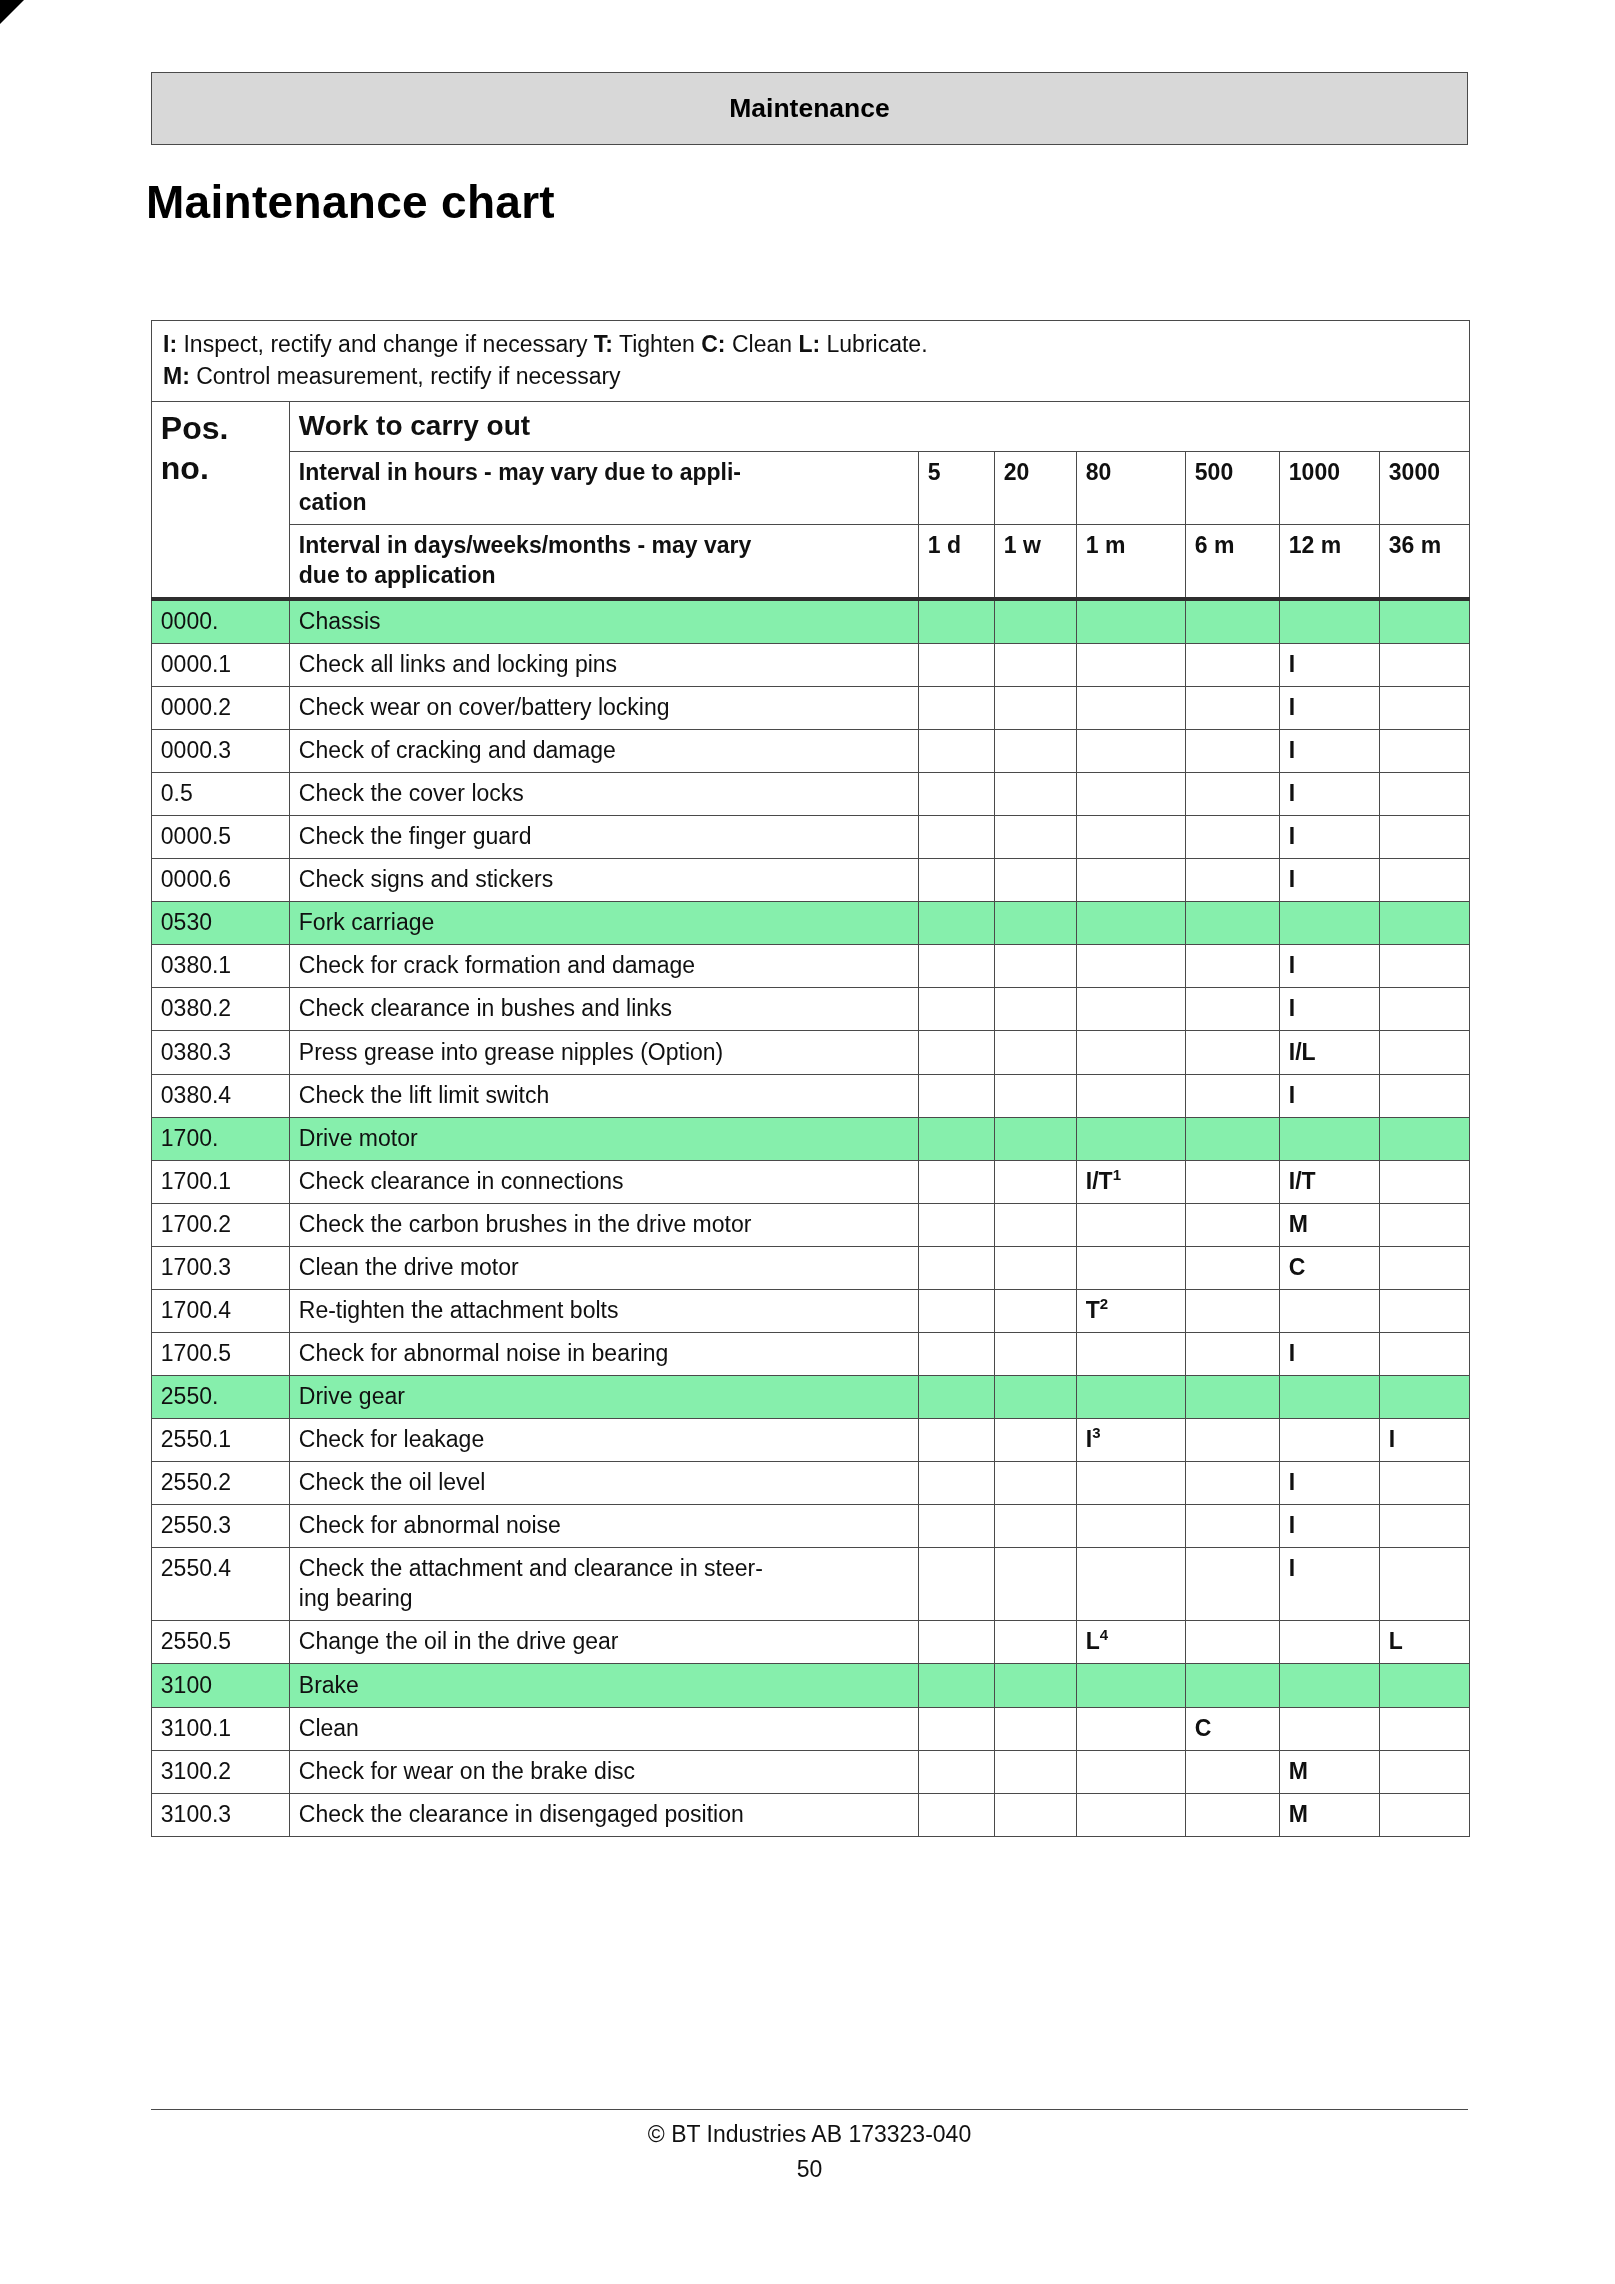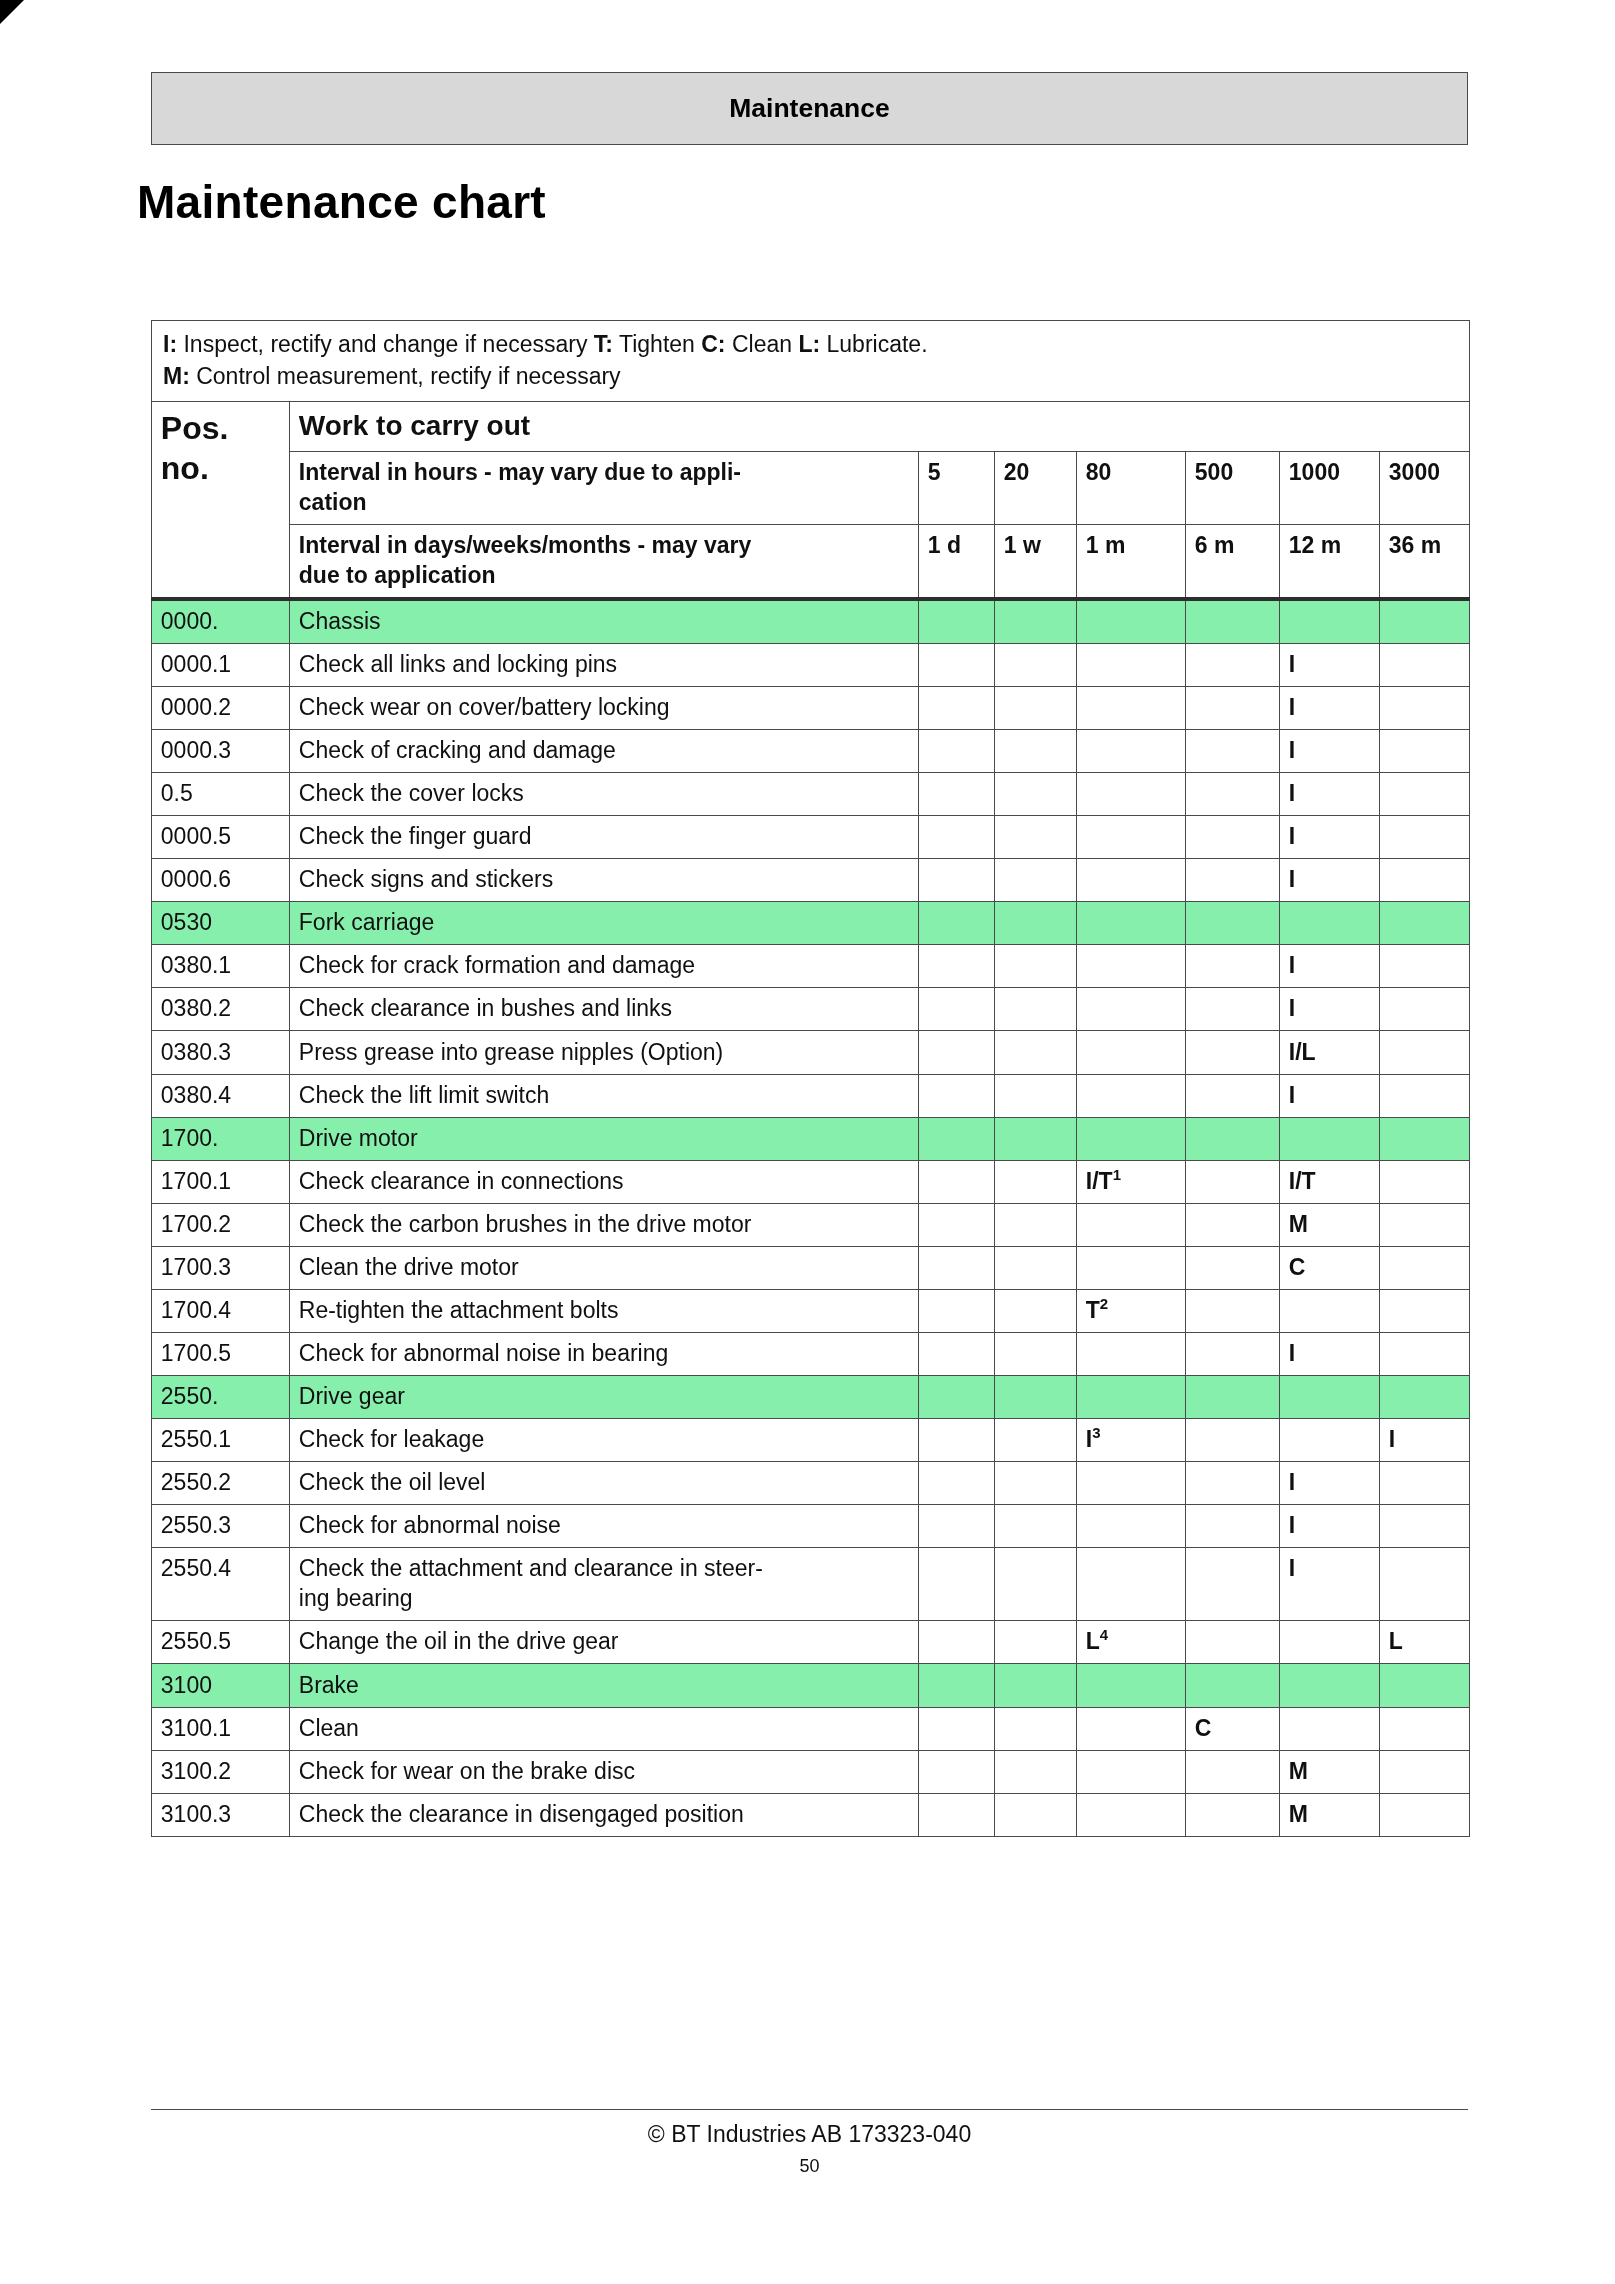--- a/index.html
+++ b/index.html
@@ -18,21 +18,21 @@
   }
   .banner {
     position: absolute; left: 151px; top: 72px;
     width: 1317px; height: 73px;
     background: #d8d8d8;
     border: 1.4px solid #4a4a4a;
     display: flex; align-items: center; justify-content: center;
   }
   .banner span { font-weight: bold; font-size: 26.5px; color: #000; }
   .title {
-    position: absolute; left: 137px; top: 175px; margin: 0;
+    position: absolute; left: 146px; top: 175px; margin: 0;
     font-size: 46px; font-weight: bold; color: #000;
     letter-spacing: 0.3px;
   }
   table.maint {
     position: absolute; left: 151px; top: 320px;
     width: 1317px;
     border-collapse: collapse; table-layout: fixed;
   }
   .maint td {
     border: 1.4px solid #4a4a4a;
@@ -60,21 +60,21 @@
   .footer-line {
     position: absolute; left: 151px; top: 2109px;
     width: 1317px; height: 1.4px; background: #4a4a4a;
   }
   .footer-copy {
     position: absolute; left: 151px; top: 2121px; width: 1317px;
     text-align: center; font-size: 23px;
   }
   .footer-page {
     position: absolute; left: 151px; top: 2156px; width: 1317px;
-    text-align: center; font-size: 18px;
+    text-align: center; font-size: 23px;
   }
 </style>
 </head>
 <body>
 
 <div>
 
   <div class="corner-artifact"></div>
 
   <div class="banner">

